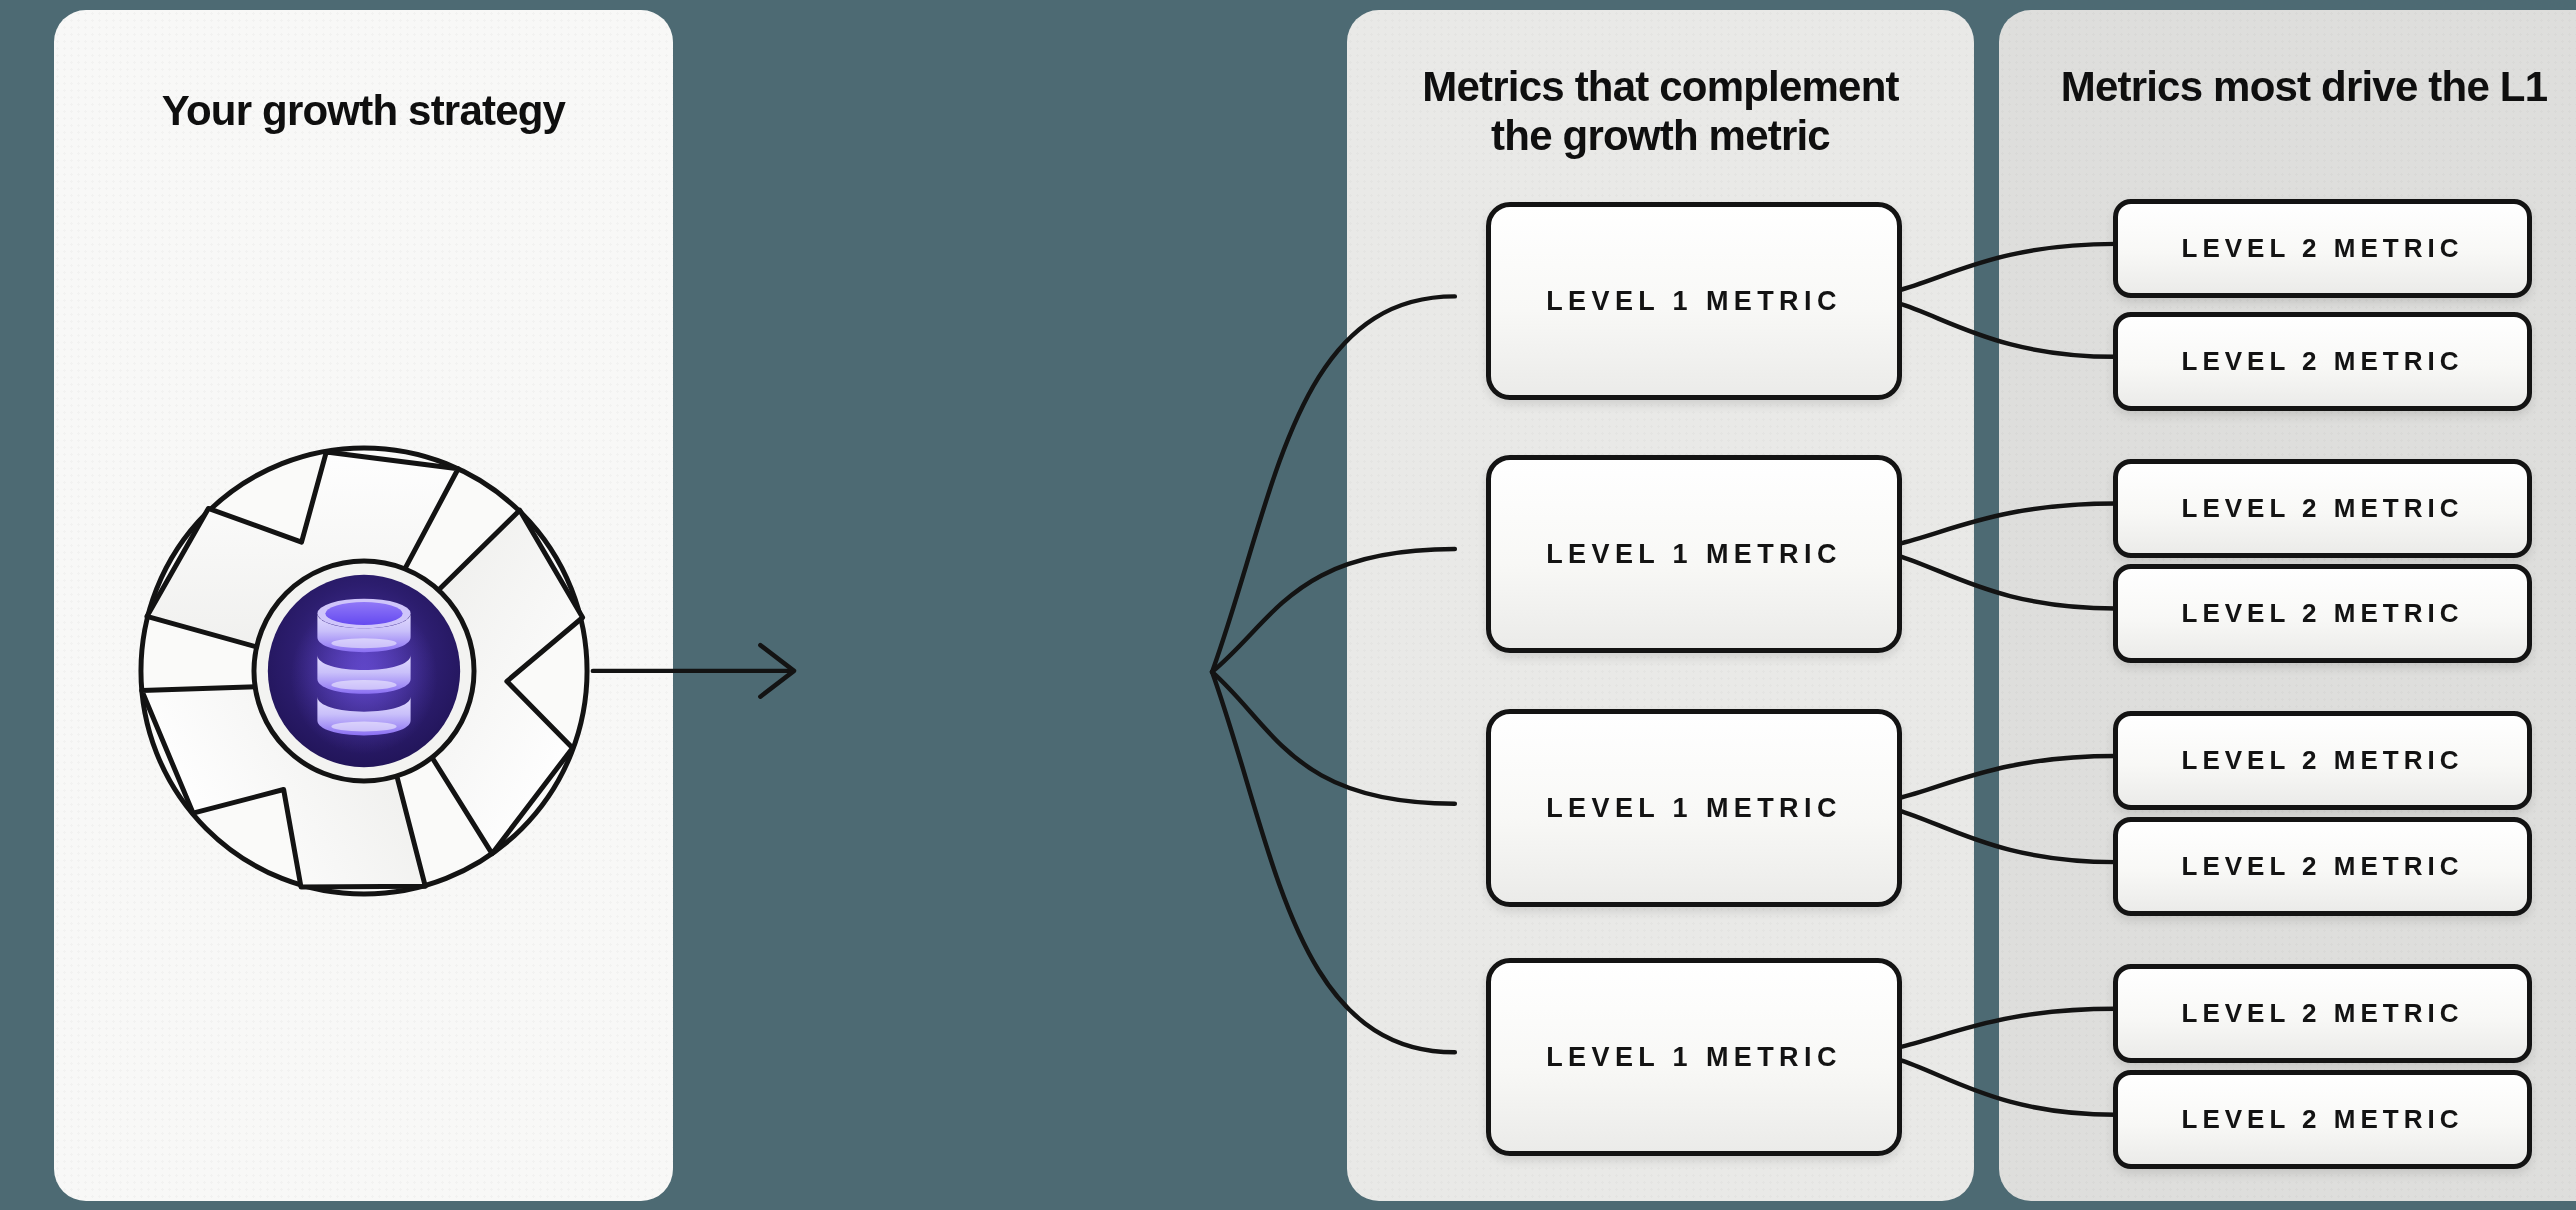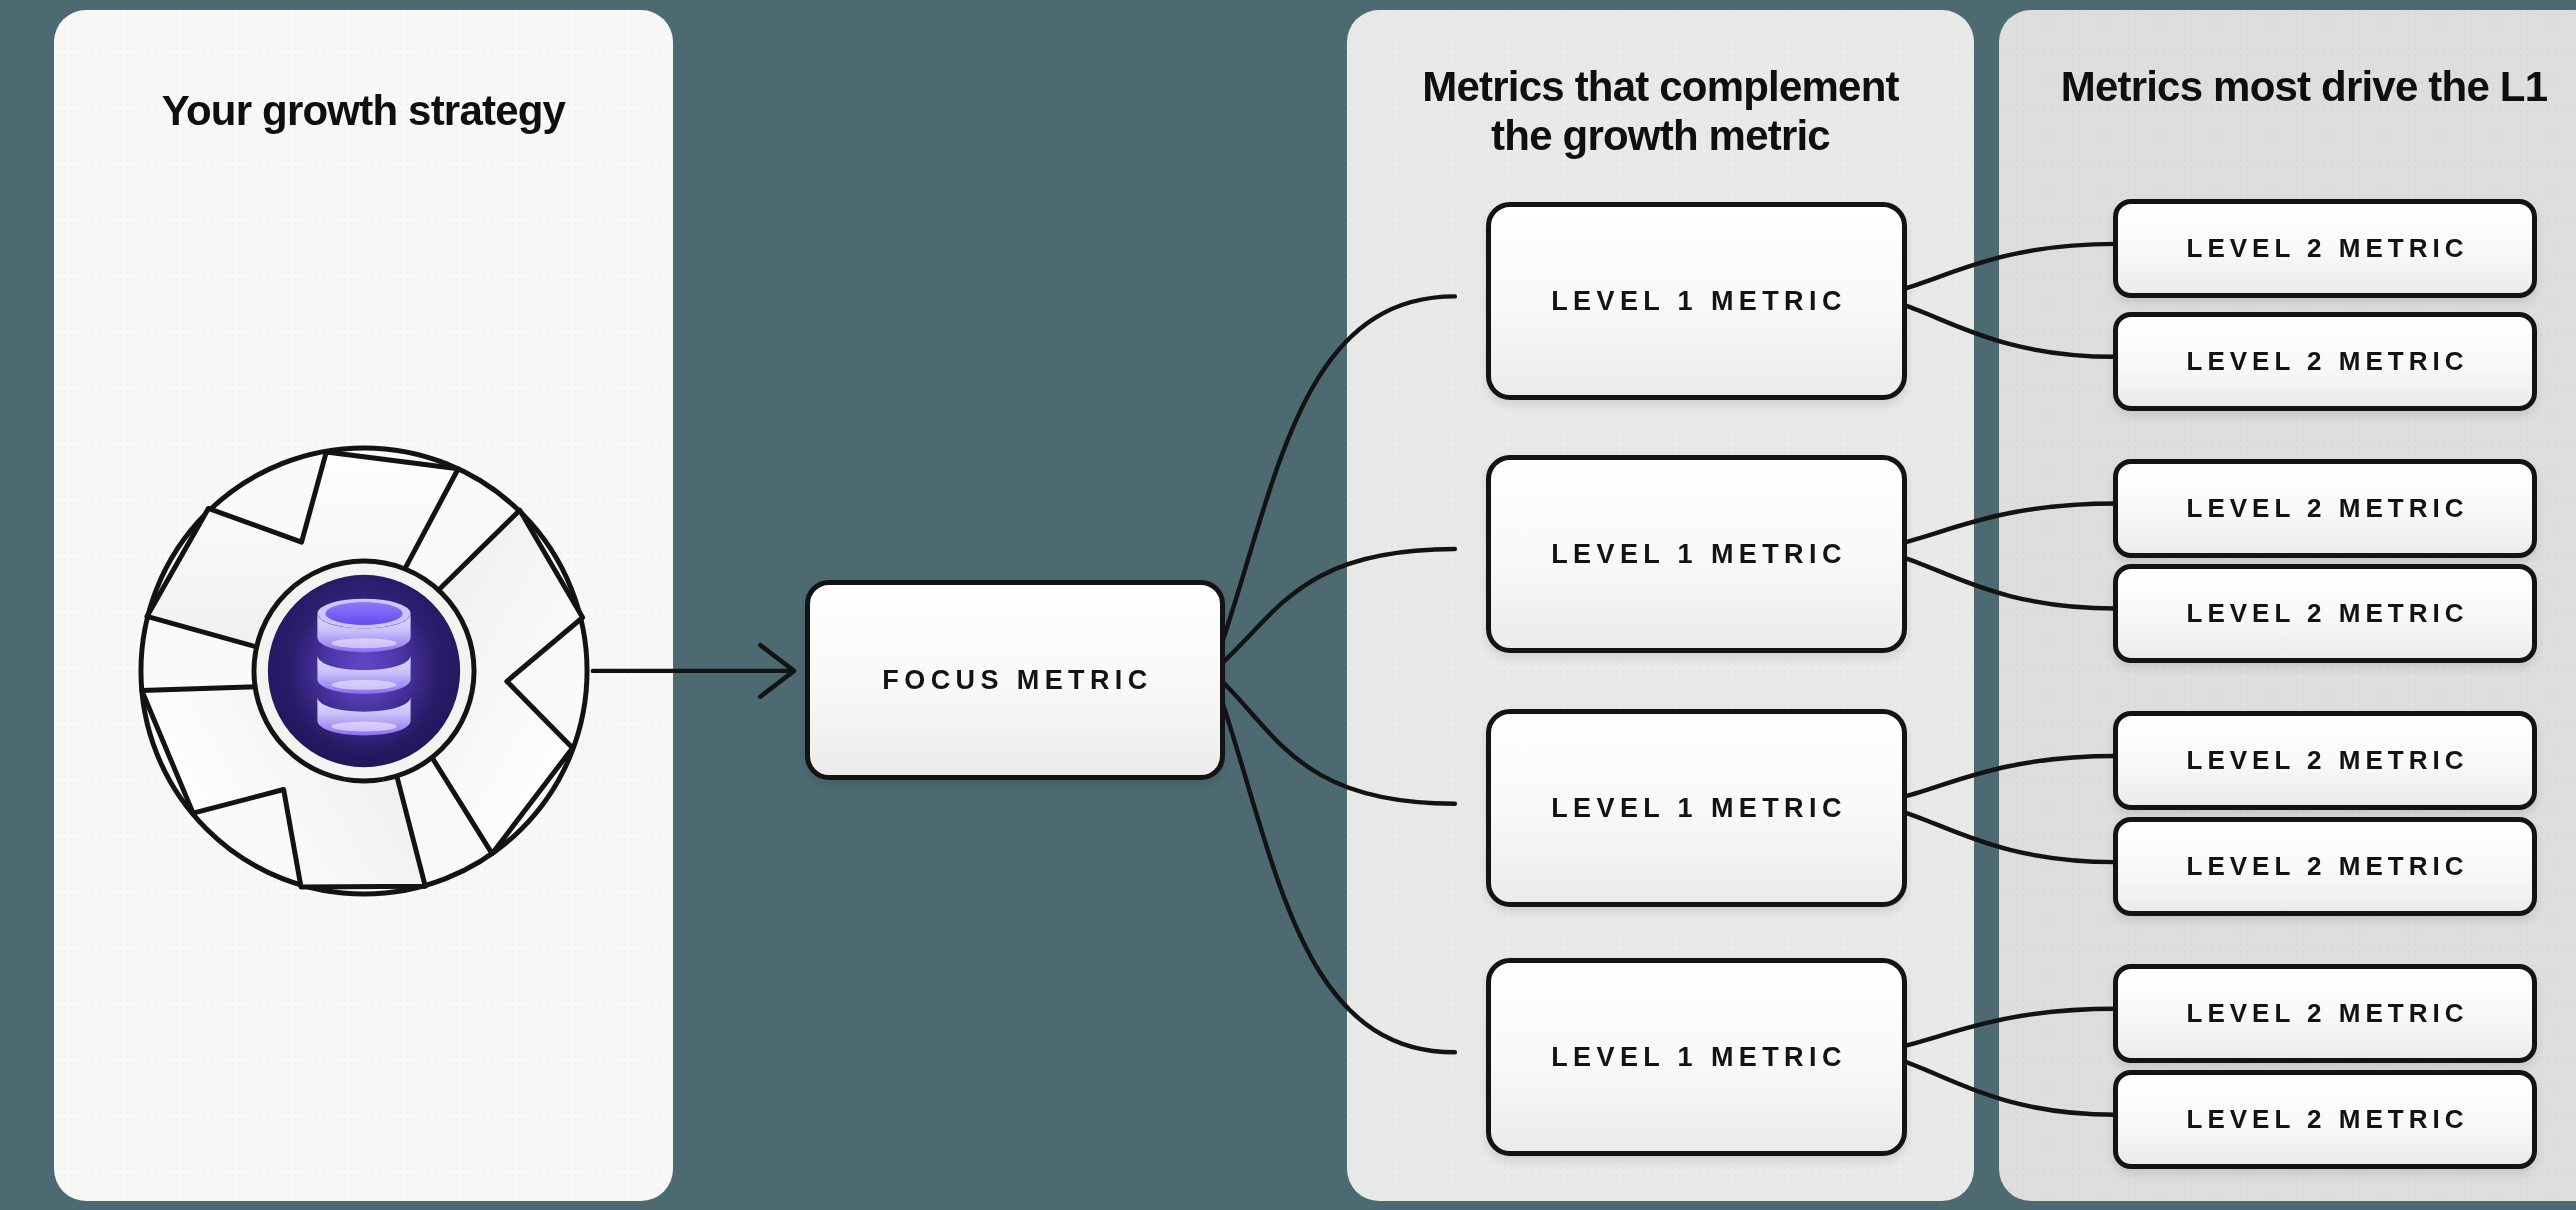--- a/index.html
+++ b/index.html
@@ -29,21 +29,21 @@
   #connectors {
     position:absolute; left:0; top:0; width:2576px; height:1211px;
     z-index:5; pointer-events:none;
   }
 
   .node {
     position:absolute; z-index:10;
     display:flex; align-items:center; justify-content:center;
     background:linear-gradient(180deg,#ffffff 0%,#f8f8f6 55%,#ebebe9 100%);
     border:5px solid #131313; color:#131313;
-    font-weight:700; font-size:27px; letter-spacing:5.4px; padding-left:5px;
+    font-weight:700; font-size:27px; letter-spacing:5.4px; 
     box-shadow:0 5px 10px rgba(0,0,0,0.10);
     white-space:nowrap;
   }
   #focus-node { left:761px; top:580px; width:405px; height:190px; border-radius:24px; }
   .l1-node    { left:1442px; width:406px; height:188px; border-radius:24px; }
   #l1-node-0 { top:202px; } #l1-node-1 { top:455px; }
   #l1-node-2 { top:709px; } #l1-node-3 { top:958px; }
   .l2-node    { left:2069px; width:409px; height:89px; border-radius:18px;
                 font-size:26px; letter-spacing:5px; }
   #l2-node-0 { top:199px; }  #l2-node-1 { top:312px; }
@@ -145,21 +145,20 @@
       <path d="M-47 -16 C-47 -7 -26 -1 0 -1 C26 -1 47 -7 47 -16 L47 8 C47 17 26 23 0 23 C-26 23 -47 17 -47 8 Z" fill="url(#bandGrad)"></path>
       <ellipse cx="0" cy="14" rx="33" ry="5" fill="#ffffff" opacity="0.5"></ellipse>
 
       <path d="M-47 -58 C-47 -49 -26 -43 0 -43 C26 -43 47 -49 47 -58 L47 -34 C47 -25 26 -19 0 -19 C-26 -19 -47 -25 -47 -34 Z" fill="url(#bandGrad)"></path>
       <ellipse cx="0" cy="-28" rx="33" ry="5" fill="#ffffff" opacity="0.5"></ellipse>
       <ellipse cx="0" cy="-58" rx="47" ry="15" fill="#cfc5fa"></ellipse>
       <ellipse cx="0" cy="-58" rx="39" ry="11.5" fill="url(#topGrad)"></ellipse>
     </g>
   </svg>
 
-  <div class="node" id="focus-node">FOCUS METRIC</div>
 
   <div class="node l1-node" id="l1-node-0">LEVEL 1 METRIC</div>
   <div class="node l1-node" id="l1-node-1">LEVEL 1 METRIC</div>
   <div class="node l1-node" id="l1-node-2">LEVEL 1 METRIC</div>
   <div class="node l1-node" id="l1-node-3">LEVEL 1 METRIC</div>
 
   <div class="node l2-node" id="l2-node-0">LEVEL 2 METRIC</div>
   <div class="node l2-node" id="l2-node-1">LEVEL 2 METRIC</div>
   <div class="node l2-node" id="l2-node-2">LEVEL 2 METRIC</div>
   <div class="node l2-node" id="l2-node-3">LEVEL 2 METRIC</div>

